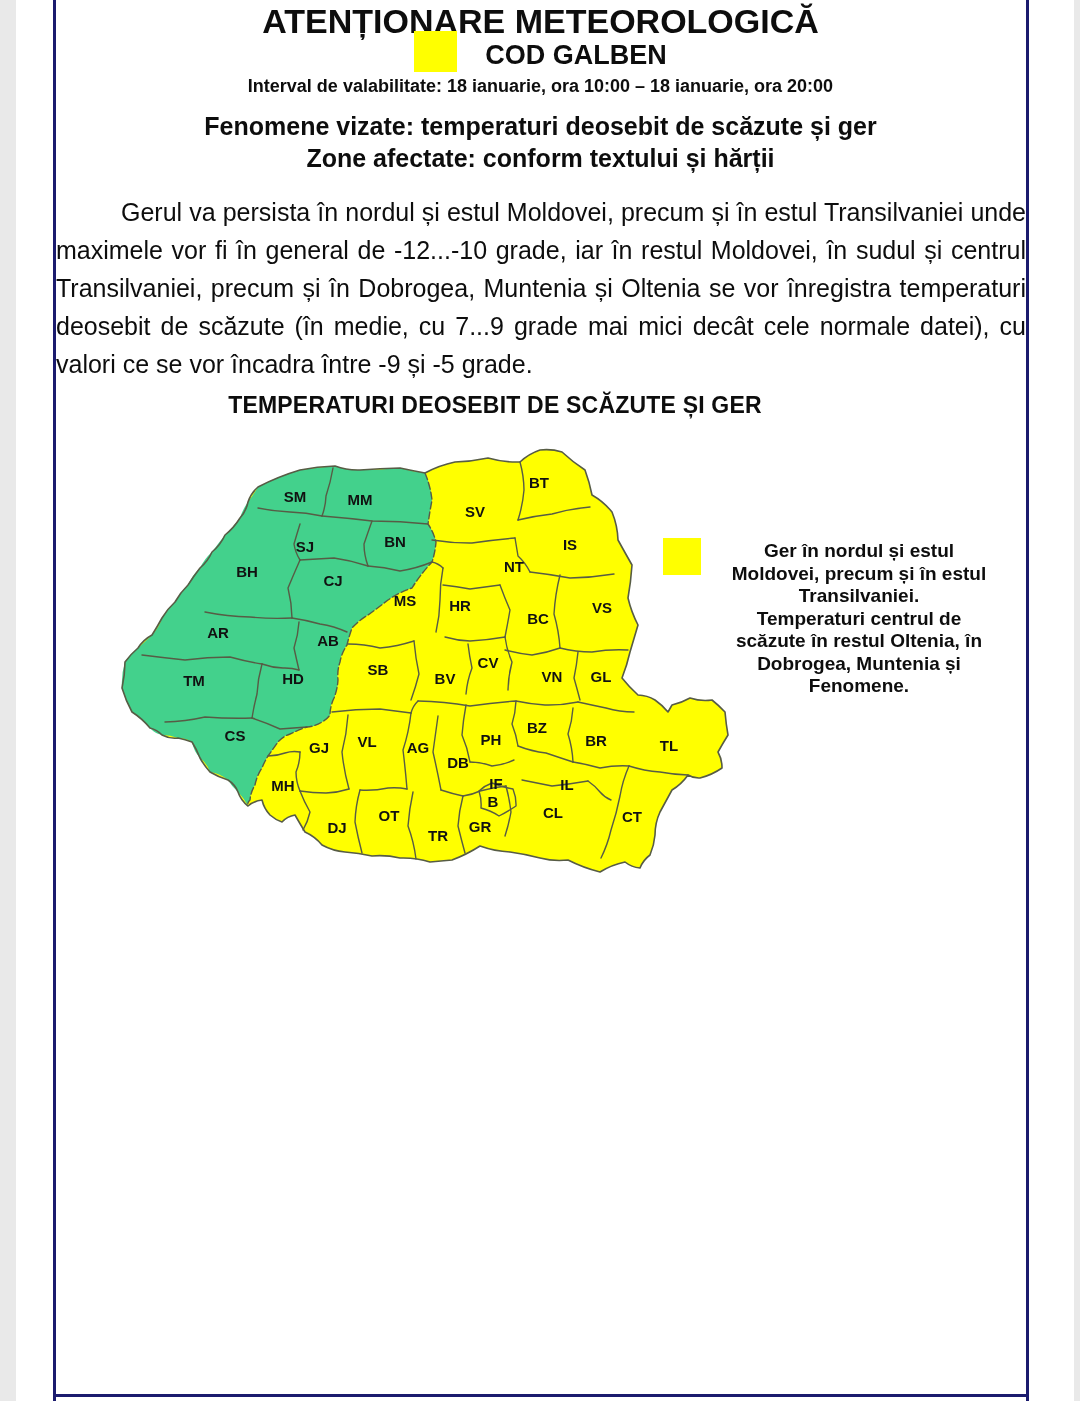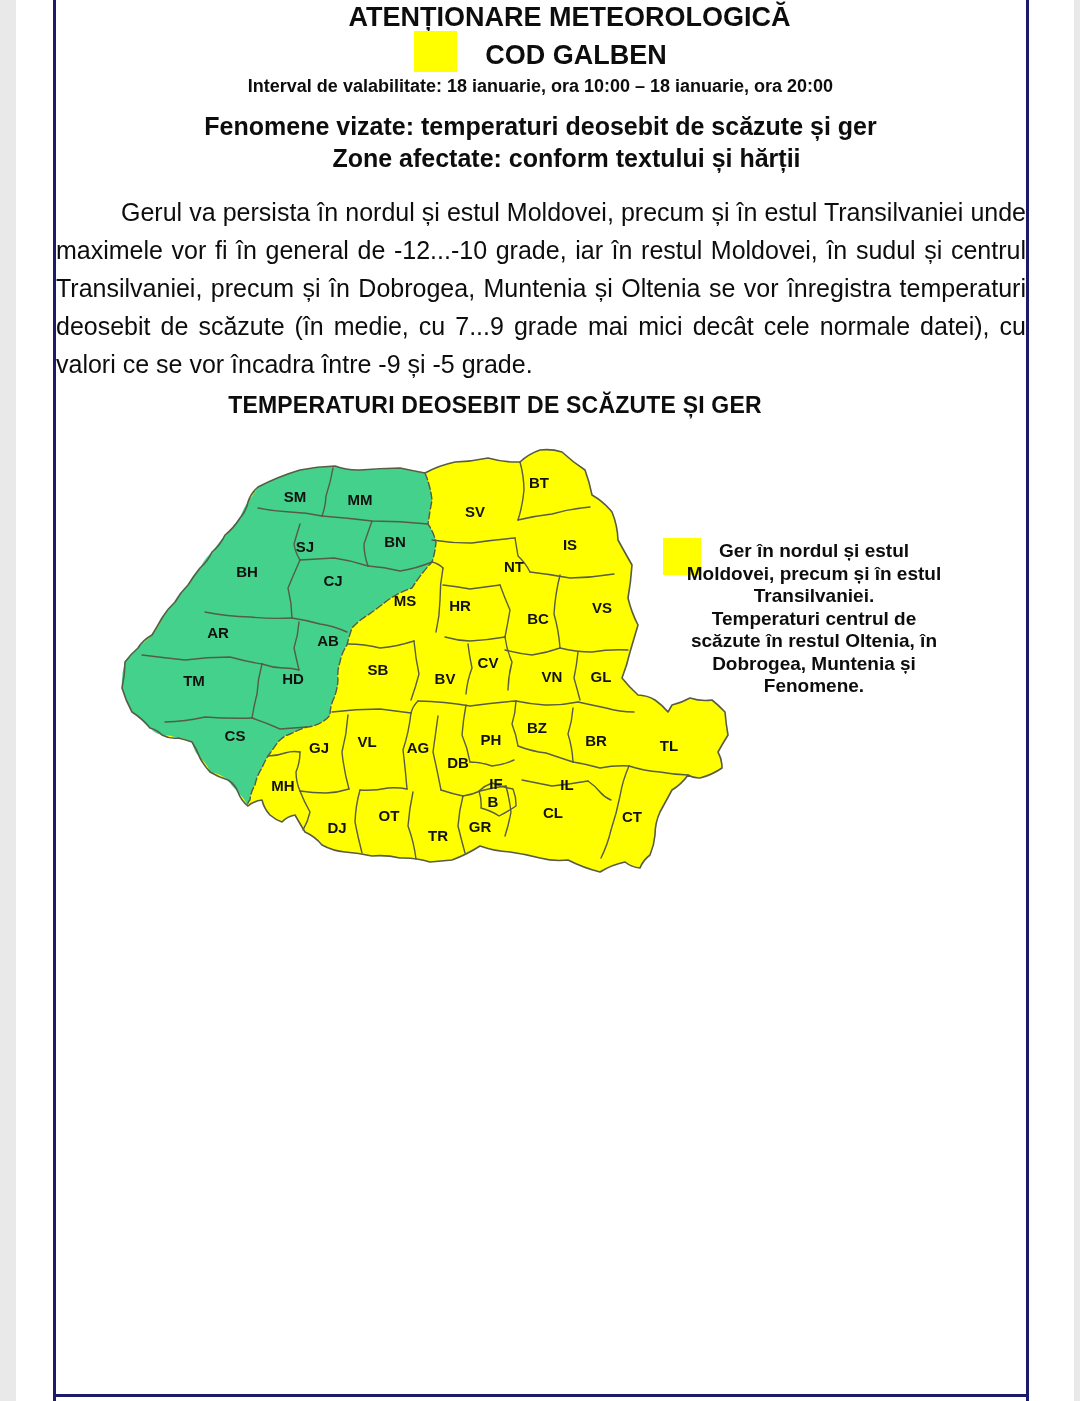--- a/index.html
+++ b/index.html
@@ -4,36 +4,36 @@
 <style>
   html,body{margin:0;padding:0;background:#ffffff;}
   .canvas{
     position:relative;width:1080px;height:1401px;background:#ffffff;
     font-family:"Liberation Sans","DejaVu Sans",sans-serif;color:#0d0d0d;overflow:hidden;
   }
   .viewer-edge{position:absolute;top:0;bottom:0;background:#e9e9e9;}
   .vline{position:absolute;top:0;bottom:0;width:3px;background:#1b1b6e;}
   .hline{position:absolute;height:3px;background:#1b1b6e;}
   .hdr{position:absolute;left:57px;width:967px;text-align:center;font-weight:bold;white-space:nowrap;}
-  .doc-title{top:2px;font-size:27px;margin-left:29px;}
+  .doc-title{top:2px;font-size:34px;}
   .cod-row{top:31px;display:flex;justify-content:center;align-items:flex-end;gap:28px;}
   .swatch{display:block;width:43px;height:41px;background:#ffff00;}
   .cod-label{font-size:27px;font-weight:bold;line-height:1;padding-bottom:3px;}
   .interval{top:76px;font-size:18px;}
   .fenomene{top:112px;font-size:25px;}
-  .zone{top:144px;font-size:25px;padding-left:26px;}
+  .zone{top:144px;font-size:25px;}
   .body-par{
     position:absolute;left:56px;top:193px;width:970px;
     font-size:25px;line-height:38px;text-align:justify;text-indent:65px;
   }
   .map-title{position:absolute;left:120px;top:392px;width:750px;text-align:center;
     font-weight:bold;font-size:23px;letter-spacing:.2px;white-space:nowrap;}
   .legend-swatch{position:absolute;left:663px;top:538px;width:38px;height:37px;}
   .legend-text{
-    position:absolute;left:674px;top:540px;width:280px;text-align:center;
+    position:absolute;left:719px;top:540px;width:280px;text-align:center;
     font-weight:bold;font-size:19px;line-height:22.5px;
   }
   svg text{font-family:"Liberation Sans","DejaVu Sans",sans-serif;font-weight:bold;font-size:15px;fill:#111;}
 </style>
 </head>
 <body>
 
 <div class="canvas">
 
   <div class="viewer-edge" style="left: 0px; width: 16px; background: rgb(233, 233, 233);"></div>

